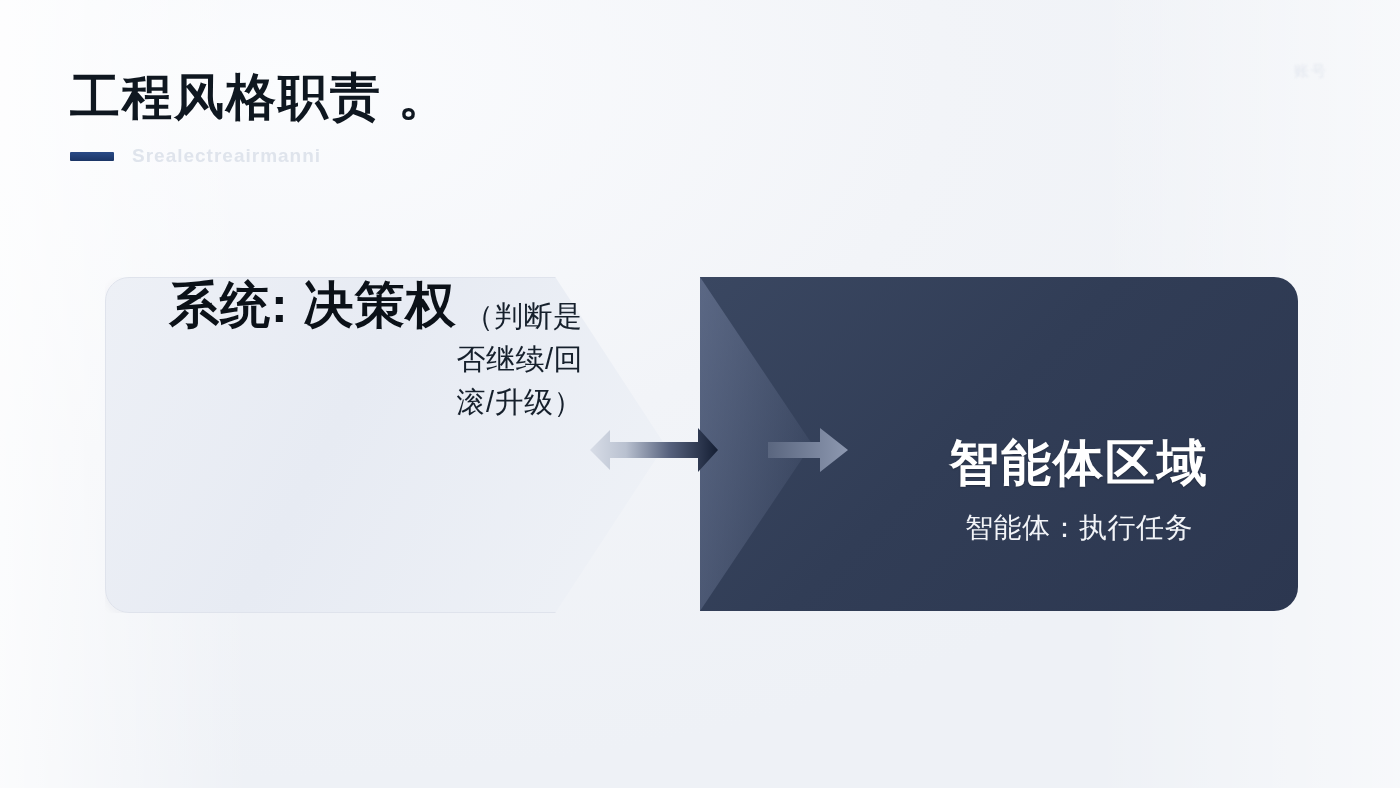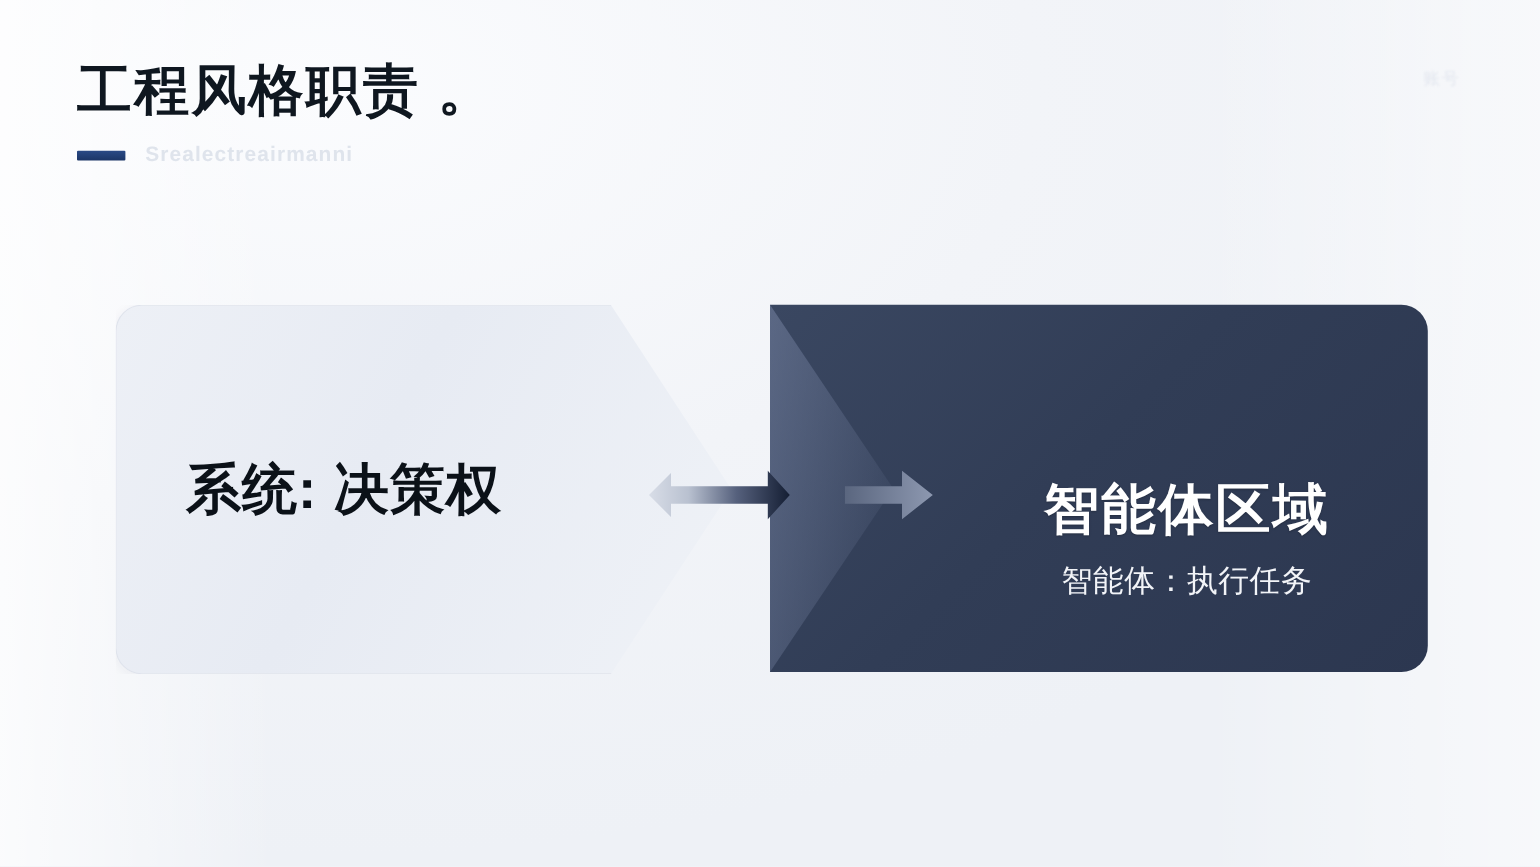--- a/index.html
+++ b/index.html
@@ -35,21 +35,21 @@
       rgba(255,255,255,0.0) 18%,
       rgba(255,255,255,0.0) 78%,
       rgba(255,255,255,0.55) 100%);
     pointer-events: none;
   }
 
   
   .header {
     position: absolute;
     left: 70px;
-    top: 53px;
+    top: 68px;
     width: 800px;
   }
 
   .page-title {
     font-size: 50px;
     font-weight: 700;
     letter-spacing: 2px;
     color: #0f1720;
     line-height: 1.18;
     white-space: nowrap;
@@ -125,21 +125,20 @@
     box-shadow: 0 2px 10px rgba(35,48,75,0.05);
   }
 
   .card-left-inner {
     position: absolute;
     left: 105px;
     top: 277px;
     width: 560px;
     height: 336px;
     display: flex;
-    flex-direction: column;
     justify-content: center;
     padding: 0 60px 0 54px;
   }
 
   .card-left-title {
     font-size: 50px;
     font-weight: 700;
     color: #0b1118;
     letter-spacing: 1px;
     line-height: 1.12;
@@ -259,20 +258,21 @@
     </div>
   </div>
 
   <div class="watermark">账号</div>
 
   <div class="diagram">
 
     <div class="card-left"></div>
     <div class="card-left-inner">
       <div class="card-left-title">系统: 决策权</div>
+      <div class="card-left-sub">（判断是否继续/回滚/升级）</div>
     </div>
 
     <div class="card-right"></div>
     <div class="chevron-notch"></div>
     <div class="chevron-notch-2"></div>
     <div class="card-right-inner">
       <div class="card-right-title">智能体区域</div>
       <div class="card-right-sub">
         <div>智能体：执行任务</div>
       </div>

